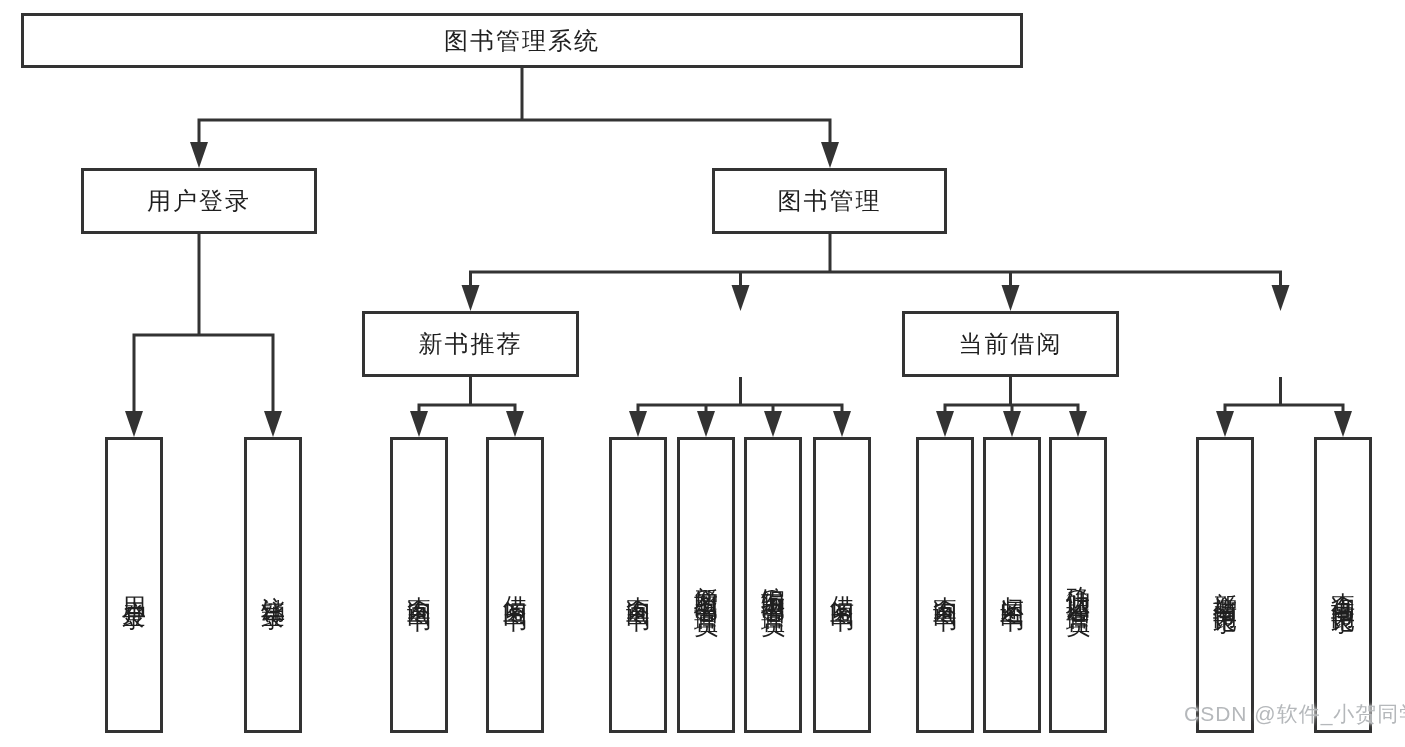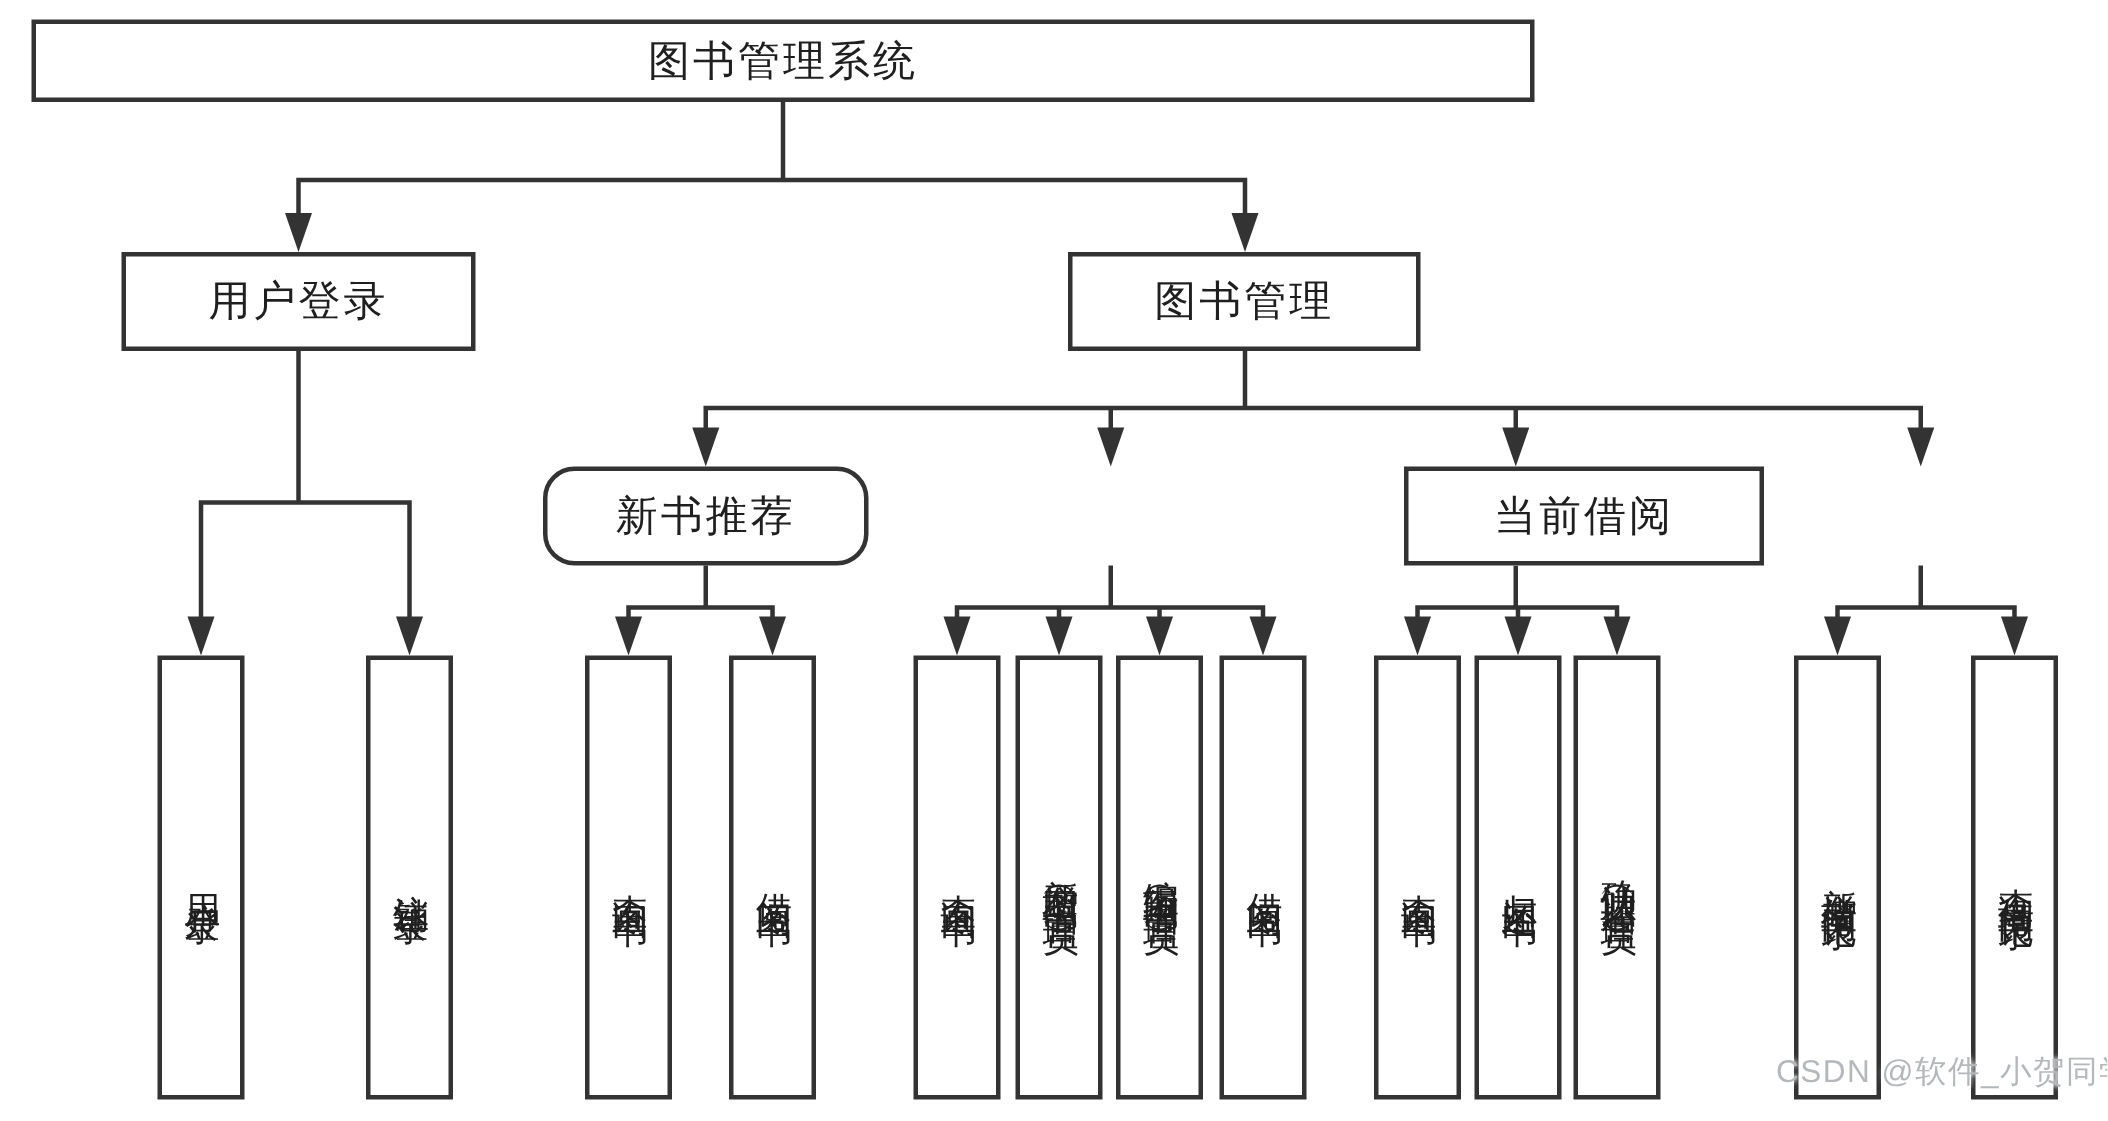--- a/index.html
+++ b/index.html
@@ -14,21 +14,21 @@
     position:absolute;
     box-sizing:border-box;
     border:3px solid #333333;
     background:#ffffff;
     display:flex;
     align-items:center;
     justify-content:center;
     color:#1f1f1f;
   }
   .hlabel{
-    font-size:28px;
+    font-size:24px;
     letter-spacing:2px;
     white-space:nowrap;
   }
   .node.leaf{
     top:437px;
     width:58px;
     height:296px;
   }
   .vlabel{
     writing-mode:vertical-rl;
@@ -51,23 +51,23 @@
     font-size:21px;
     letter-spacing:1px;
     color:#b5b8bb;
     white-space:nowrap;
     text-shadow:0 0 3px #ffffff, 0 0 5px #ffffff;
   }
   
   #n-root        {left:21px;  top:13px;  width:1002px; height:55px;}
   #n-user-login  {left:81px;  top:168px; width:236px;  height:66px;}
   #n-book-mgmt   {left:712px; top:168px; width:235px;  height:66px;justify-content:center;}
-  #n-new-book    {left:362px; top:311px; width:217px;  height:66px;border-radius:21px;}
+  #n-new-book    {left:362px; top:311px; width:217px;  height:66px;}
   #n-book-borrow {left:632px; top:311px; width:217px;  height:66px;}
-  #n-cur-borrow  {left:936px; top:311px; width:240px;  height:66px;}
+  #n-cur-borrow  {left:902px; top:311px; width:217px;  height:66px;}
   #n-borrow-rec  {left:1172px;top:311px; width:217px;  height:66px;}
   #l-a1{left:105px;}  #l-a2{left:244px;}
   #l-b1{left:390px;}  #l-b2{left:486px;}
   #l-c1{left:609px;}  #l-c2{left:677px;} #l-c3{left:744px;} #l-c4{left:813px;}
   #l-d1{left:916px;}  #l-d2{left:983px;} #l-d3{left:1049px;}
   #l-e1{left:1196px;} #l-e2{left:1314px;}
 </style>
 </head>
 <body>
 

